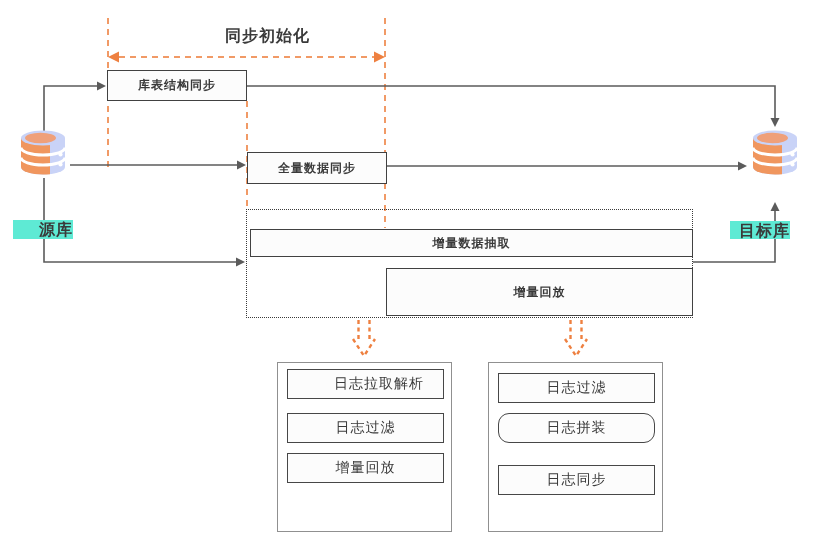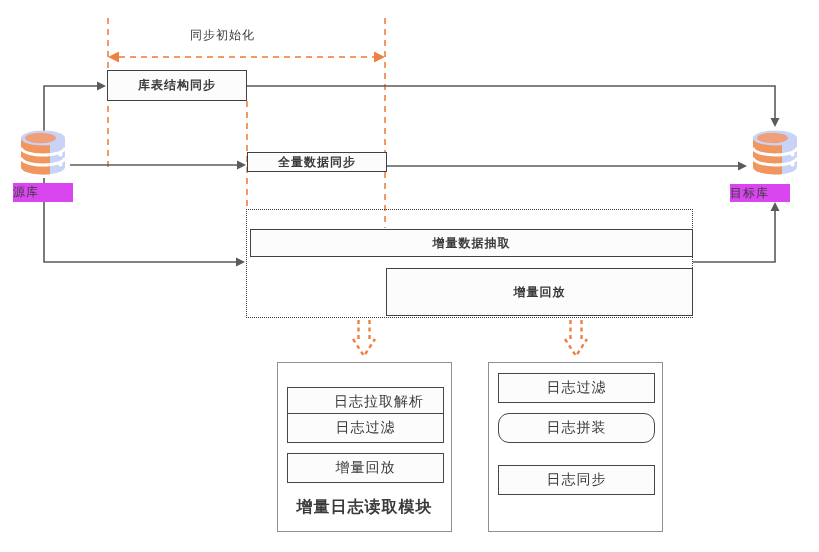--- a/index.html
+++ b/index.html
@@ -28,28 +28,28 @@
   }
   .group-dotted {
     position: absolute;
     box-sizing: border-box;
     border: 1.5px dotted #3a3a3a;
     z-index: 1;
   }
   .free-label {
     position: absolute;
     color: #3a3a3a;
-    font-size: 12px;
-    font-weight: 400;
-    text-align: left;
+    font-size: 16px;
+    font-weight: 700;
+    text-align: right;
     letter-spacing: 1px;
     z-index: 3;
     line-height: 19px;
   }
-  .db-label { background: #d946ef; }
+  .db-label { background: #5eead4; margin-top: 37px; }
   .db-icon { position: absolute; z-index: 2; width: 54px; height: 52px; }
   .module {
     position: absolute;
     box-sizing: border-box;
     border: 1px solid #909090;
     z-index: 2;
   }
   .module-step {
     position: absolute;
     left: 9px;
@@ -124,21 +124,21 @@
       <line x1="570.5" y1="320" x2="570.5" y2="342"></line>
       <line x1="581.5" y1="320" x2="581.5" y2="342"></line>
       <polyline points="565,339 576,356 587,339"></polyline>
     </g>
   </svg>
 
   <div class="free-label" style="left:190px; top:26px; width:120px;">同步初始化</div>
 
   <div class="node" style="left:107px; top:70px; width:140px; height:31px;">库表结构同步</div>
 
-  <div class="node" style="left:247px; top:152px; width:140px; height:20px;">全量数据同步</div>
+  <div class="node" style="left:247px; top:152px; width:140px; height:32px;">全量数据同步</div>
 
   <div class="group-dotted" style="left:246px; top:209px; width:447px; height:109px;"></div>
 
   <div class="node" style="left:250px; top:229px; width:443px; height:28px;">增量数据抽取</div>
 
   <div class="node" style="left:386px; top:268px; width:307px; height:48px;">增量回放</div>
 
   <div class="db-icon" style="left:16px; top:127px;">
     <svg width="54" height="52" viewBox="0 0 54 52">
       <defs>
@@ -171,24 +171,23 @@
       <ellipse cx="24.5" cy="11" rx="15.5" ry="5.2" fill="#efa07a"></ellipse>
       <path d="M5 20.5 a22 7.5 0 0 0 44 0" stroke="#ffffff" stroke-width="3" fill="none"></path>
       <path d="M5 30.5 a22 7.5 0 0 0 44 0" stroke="#ffffff" stroke-width="3" fill="none"></path>
       <circle cx="44.5" cy="27.5" r="2.1" fill="#ffffff"></circle>
       <circle cx="44.5" cy="37.5" r="2.1" fill="#ffffff"></circle>
     </svg>
   </div>
   <div class="free-label db-label" style="left:730px; top:184px; width:60px; height:18px;">目标库</div>
 
   <div class="module" style="left:277px; top:362px; width:175px; height:170px;">
-    <div class="module-step" style="top:24px;padding-left:27px;">日志拉取解析</div>
+    <div class="module-step" style="top:6px;padding-left:27px;">日志拉取解析</div>
     <div class="module-step" style="top:50px;">日志过滤</div>
     <div class="module-step" style="top:90px;">增量回放</div>
-    <div class="module-title">增量日志读取模块</div>
   </div>
 
   <div class="module" style="left:488px; top:362px; width:175px; height:170px;">
     <div class="module-step" style="top:10px;">日志过滤</div>
     <div class="module-step" style="top:50px;border-radius:11px;">日志拼装</div>
     <div class="module-step" style="top:90px;margin-top:12px;">日志同步</div>
   </div>
 
 </div>
 

